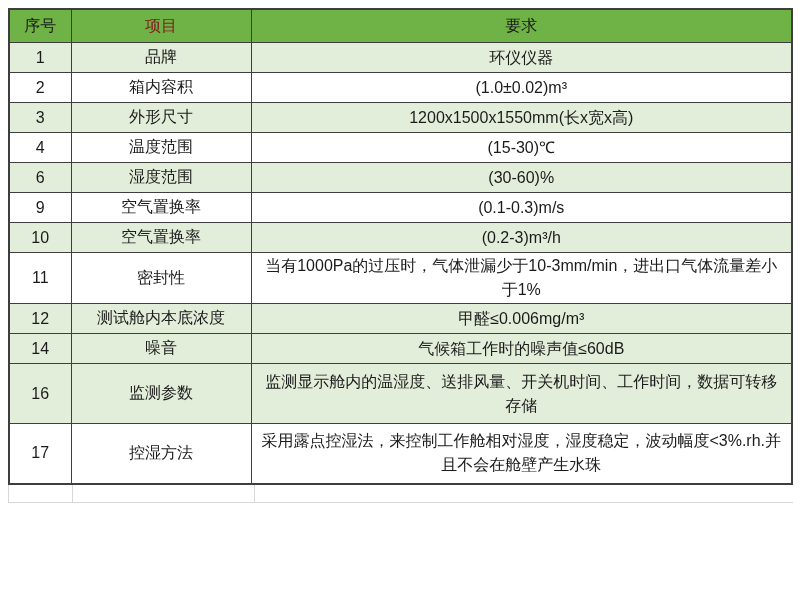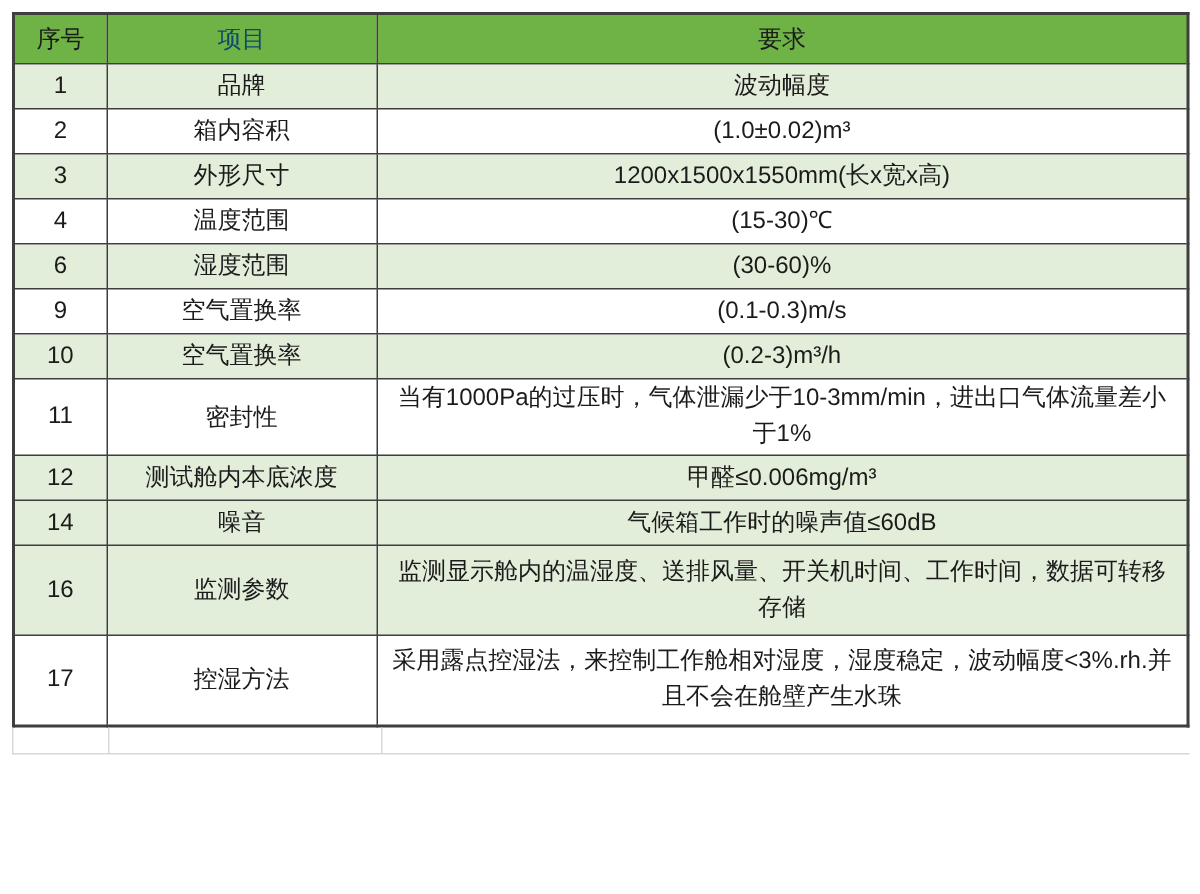--- a/index.html
+++ b/index.html
@@ -16,21 +16,21 @@
     border: 1px solid #3e3e3e;
     text-align: center; vertical-align: middle;
     font-size: 16px; padding: 1px 6px;
     overflow: hidden;
   }
   col.c-no   { width: 62px; }
   col.c-item { width: 180px; }
   thead th {
     background: #6fb245; font-weight: normal; height: 30px; font-size: 17px;
   }
-  th.item-head { color: #0c4a6e; }
+  th.item-head { color: #7f1d1d; }
   tr.h-norm  { height: 30px; }
   tr.h-tall  { height: 48px; }
   tr.h-tall2 { height: 60px; }
   tr.green td { background: #e3eeda; }
   td.req { line-height: 1.5; }
   
   .empty-row {
     display: flex; width: 785px; height: 18px; box-sizing: border-box;
     border-left: 1px solid #d8d8d8; border-bottom: 1px solid #d8d8d8;
   }
@@ -53,21 +53,21 @@
       <tr class="h-norm">
         <th>序号</th>
         <th class="item-head">项目</th>
         <th>要求</th>
       </tr>
     </thead>
     <tbody>
       <tr class="h-norm green">
         <td>1</td>
         <td>品牌</td>
-        <td class="req">波动幅度</td>
+        <td class="req">环仪仪器</td>
       </tr>
       <tr class="h-norm">
         <td>2</td>
         <td>箱内容积</td>
         <td class="req">(1.0±0.02)m³</td>
       </tr>
       <tr class="h-norm green">
         <td>3</td>
         <td>外形尺寸</td>
         <td class="req">1200x1500x1550mm(长x宽x高)</td>

